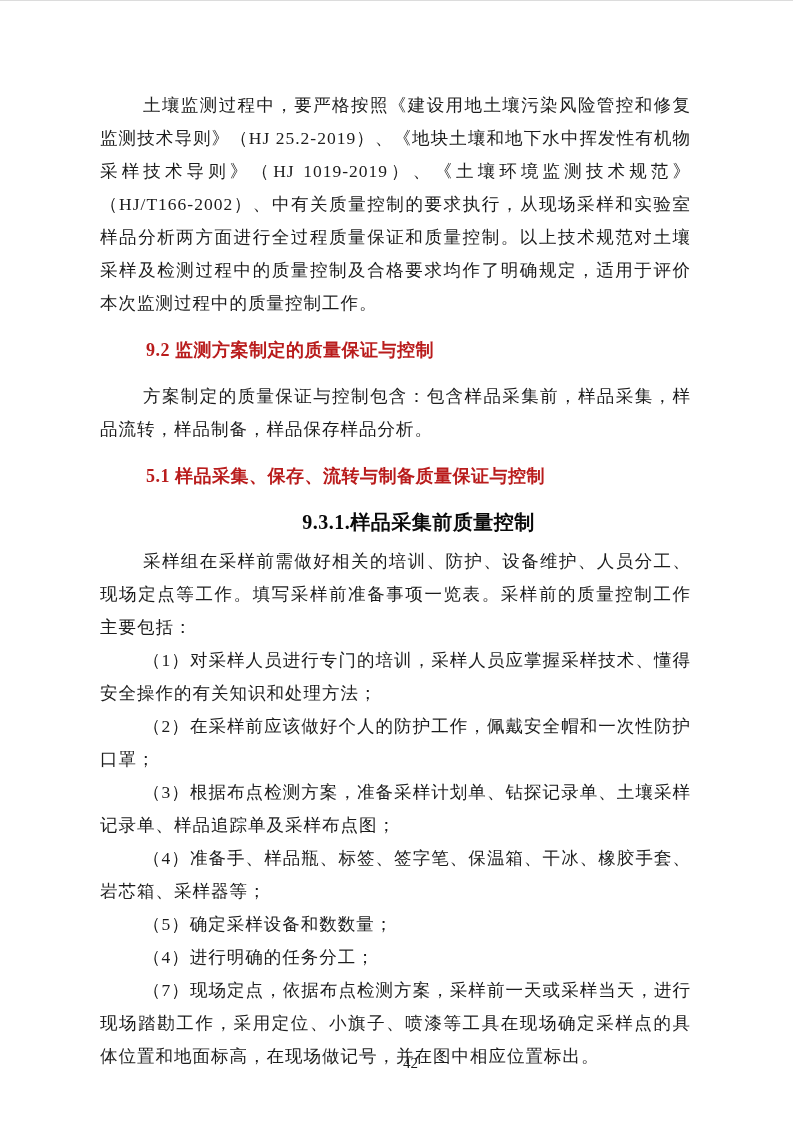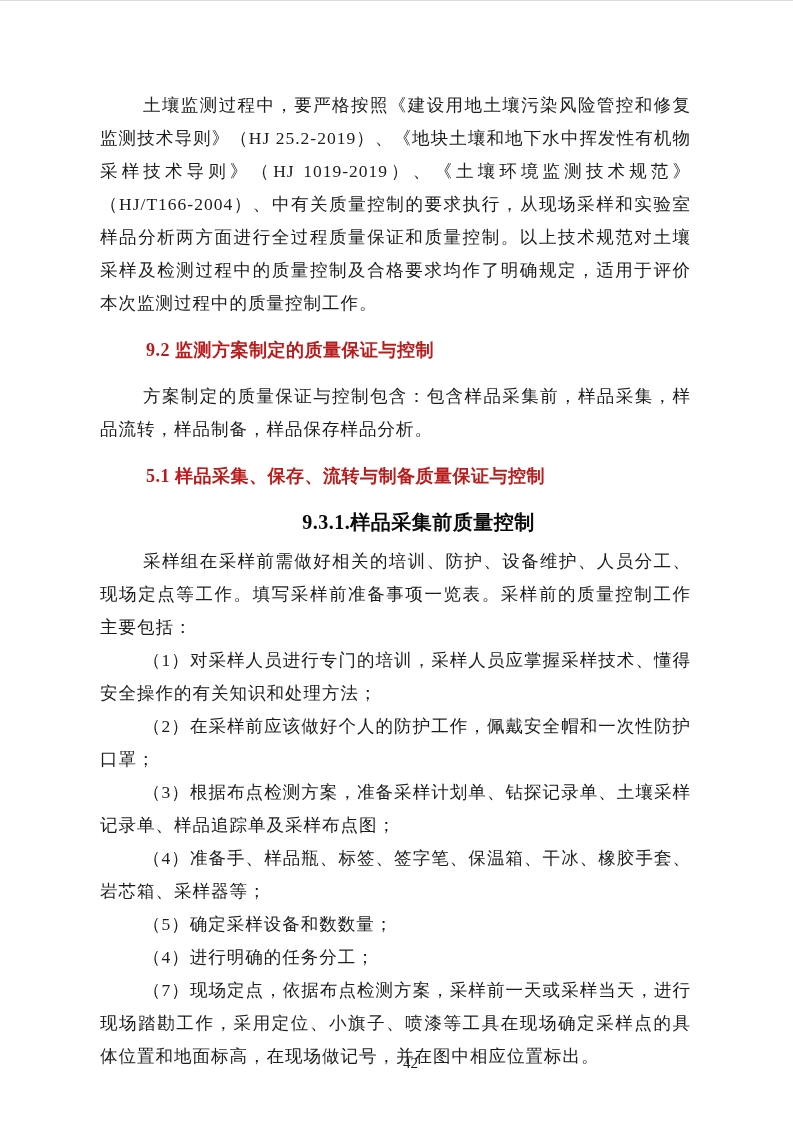--- a/index.html
+++ b/index.html
@@ -64,21 +64,21 @@
     line-height: 20px;
     color: #1c1c1c;
   }
 </style>
 </head>
 <body>
 
 <div class="page">
   <div class="content">
 
-    <p class="para">土壤监测过程中，要严格按照《建设用地土壤污染风险管控和修复监测技术导则》（HJ 25.2-2019）、《地块土壤和地下水中挥发性有机物采样技术导则》（HJ 1019-2019）、《土壤环境监测技术规范》（HJ/T166-2004）、中有关质量控制的要求执行，从现场采样和实验室样品分析两方面进行全过程质量保证和质量控制。以上技术规范对土壤采样及检测过程中的质量控制及合格要求均作了明确规定，适用于评价本次监测过程中的质量控制工作。</p>
+    <p class="para">土壤监测过程中，要严格按照《建设用地土壤污染风险管控和修复监测技术导则》（HJ 25.2-2019）、《地块土壤和地下水中挥发性有机物采样技术导则》（HJ 1019-2019）、《土壤环境监测技术规范》（HJ/T166-2002）、中有关质量控制的要求执行，从现场采样和实验室样品分析两方面进行全过程质量保证和质量控制。以上技术规范对土壤采样及检测过程中的质量控制及合格要求均作了明确规定，适用于评价本次监测过程中的质量控制工作。</p>
 
     <h2 class="h-sec">9.2 监测方案制定的质量保证与控制</h2>
 
     <p class="para">方案制定的质量保证与控制包含：包含样品采集前，样品采集，样品流转，样品制备，样品保存样品分析。</p>
 
     <h2 class="h-sec">5.1 样品采集、保存、流转与制备质量保证与控制</h2>
 
     <h3 class="h-sub">9.3.1.样品采集前质量控制</h3>
 
     <p class="para">采样组在采样前需做好相关的培训、防护、设备维护、人员分工、现场定点等工作。填写采样前准备事项一览表。采样前的质量控制工作主要包括：</p>

